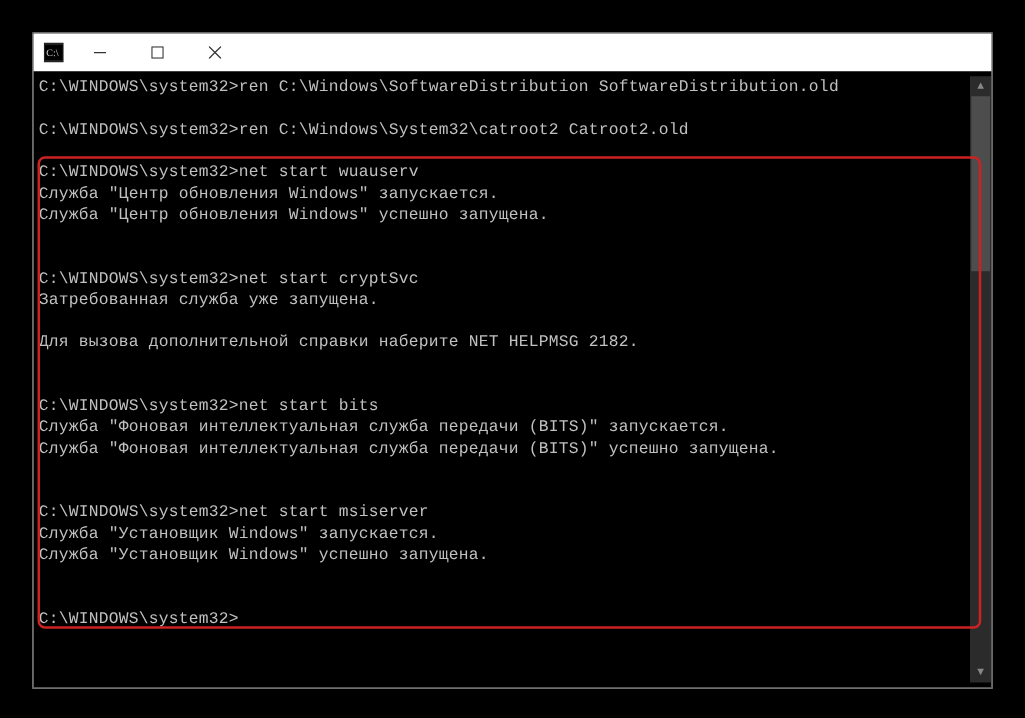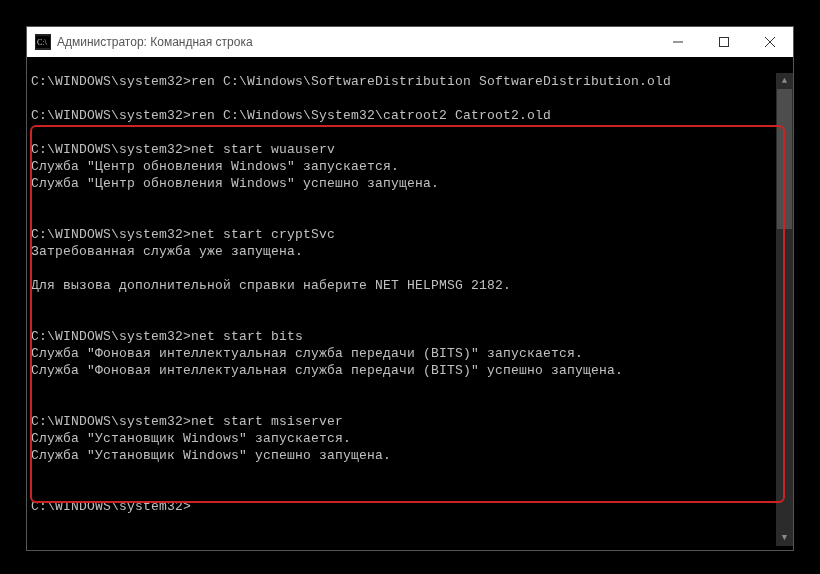--- a/index.html
+++ b/index.html
@@ -53,21 +53,21 @@
       font-size: 12px;
       color: #333;
       cursor: pointer;
       user-select: none;
     }
     .win-btn svg { width: 10px; height: 10px; }
     .terminal-area {
       flex: 1;
       background: #000;
       color: #c0c0c0;
-      padding: 16px 0 4px 4px;
+      padding: 4px 0 4px 4px;
       position: relative;
       overflow: hidden;
       display: flex;
     }
     .terminal-content {
       flex: 1;
       white-space: pre;
       line-height: 17px;
       letter-spacing: 0.2px;
     }
@@ -113,21 +113,20 @@
 
 <div class="window">
   <div class="titlebar">
     <span class="titlebar-icon">
       <svg viewBox="0 0 16 16">
           <rect x="0" y="0" width="16" height="16" fill="#222"></rect>
           <rect x="1" y="2" width="14" height="12" fill="#000"></rect>
           <text x="2" y="11" font-size="8" fill="#ccc" font-family="Consolas">C:\</text>
         </svg>
     </span>
-    <span class="titlebar-text">Администратор: Командная строка</span>
     <div class="win-controls">
       <div class="win-btn">
         <svg viewBox="0 0 10 10">
             <line x1="0" y1="5" x2="10" y2="5" stroke="#333" stroke-width="1"></line>
           </svg>
       </div>
       <div class="win-btn">
         <svg viewBox="0 0 10 10">
             <rect x="0.5" y="0.5" width="9" height="9" fill="none" stroke="#333" stroke-width="1"></rect>
           </svg>

